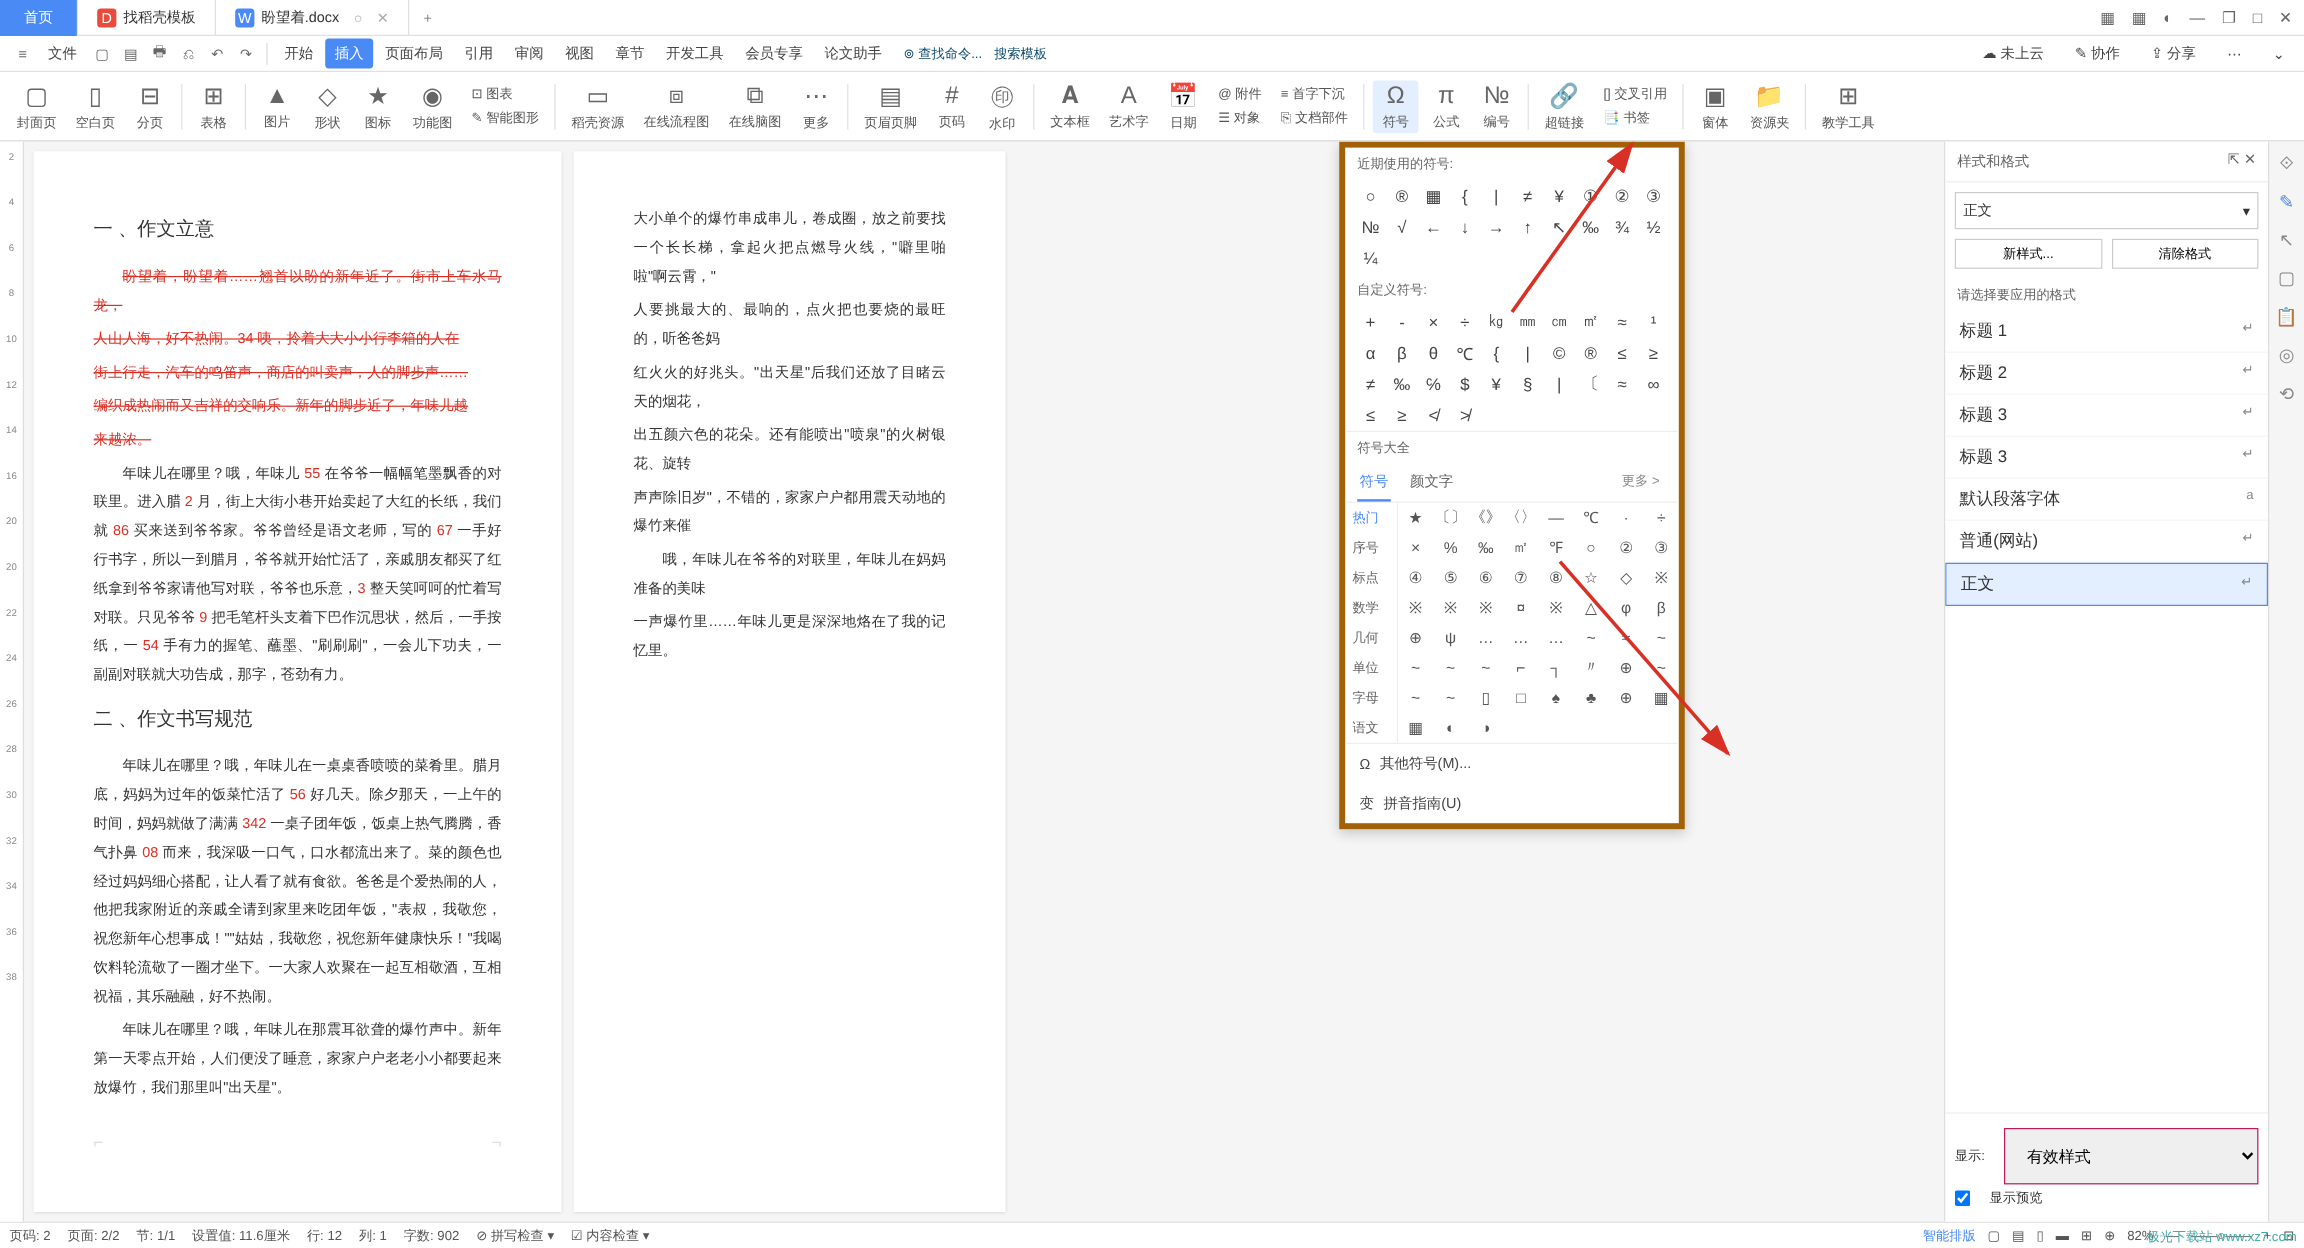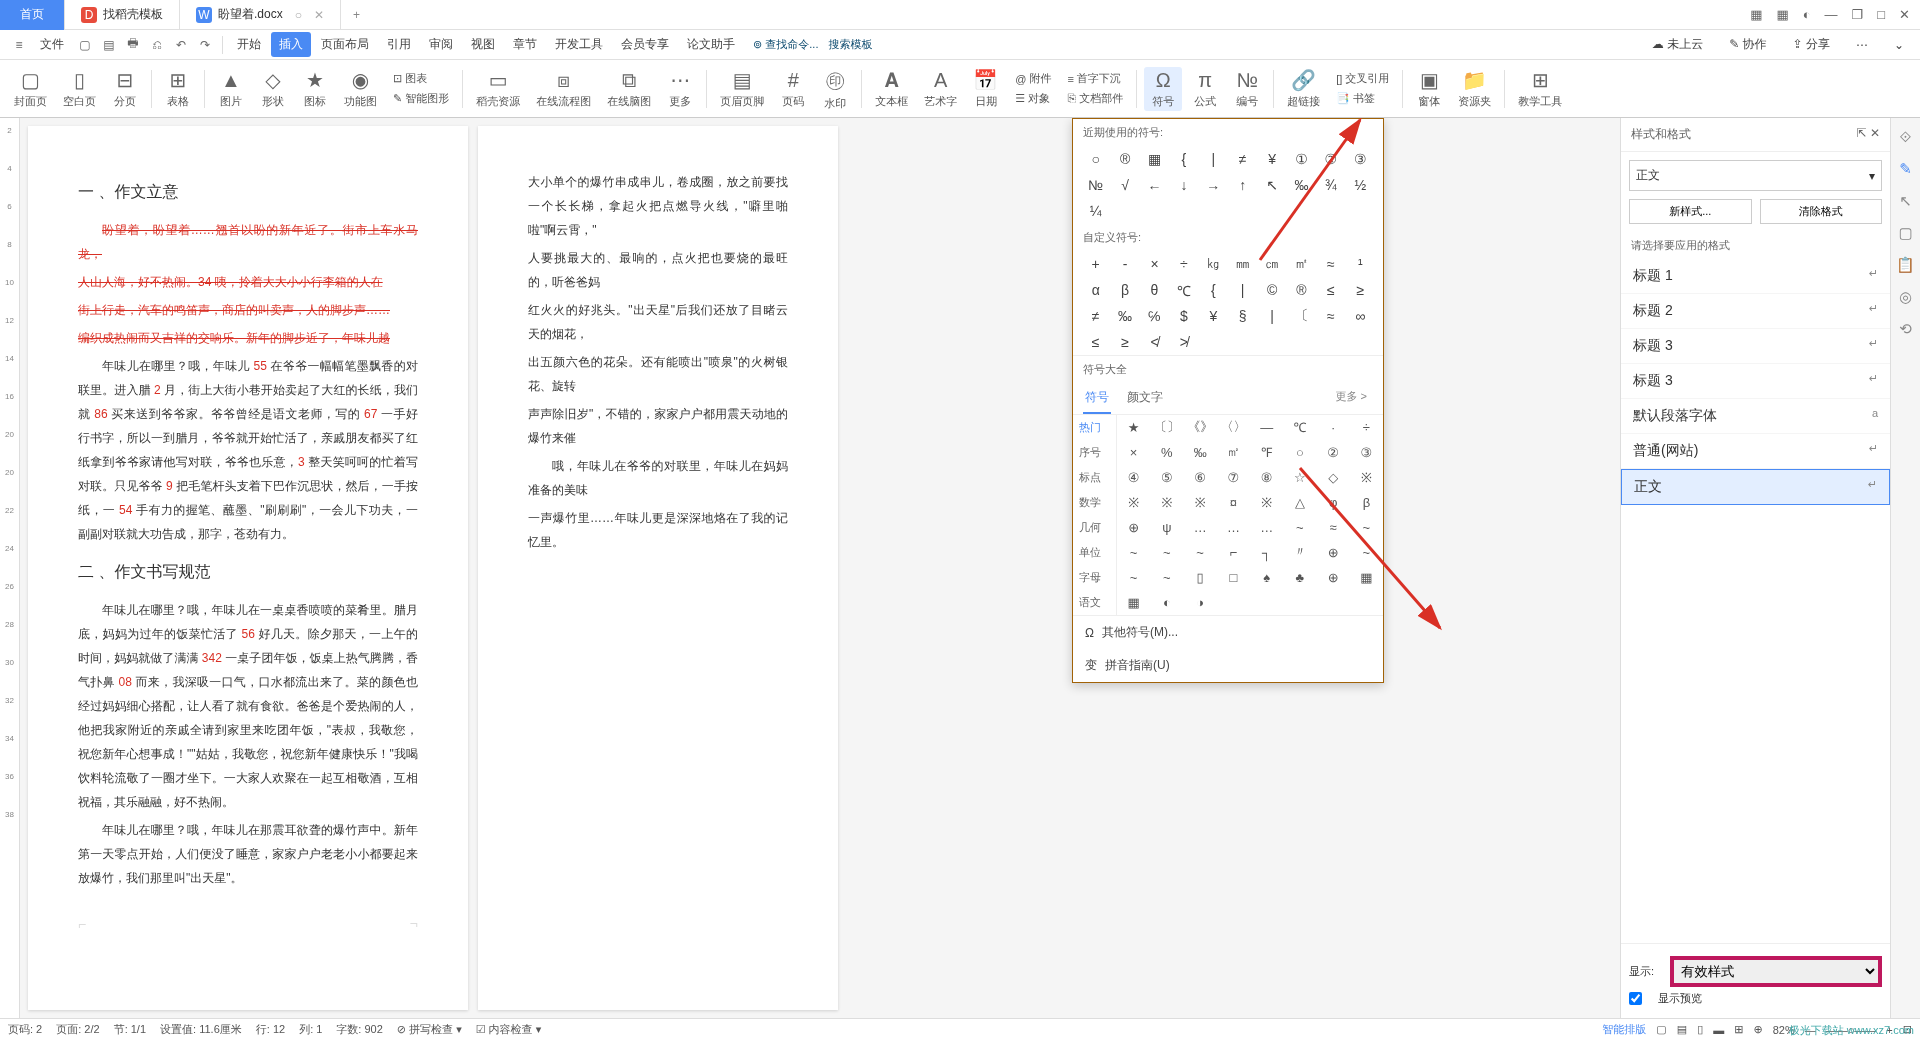--- a/index.html
+++ b/index.html
@@ -45,28 +45,28 @@
 .style-btns{display:flex;gap:8px;padding:0 8px 8px}
 .style-btns button{flex:1;border:1px solid #ccc;background:#fff;padding:4px;cursor:pointer;font-size:11px}
 .style-note{padding:6px 10px;font-size:11px;color:#666}
 .style-list{flex:1;overflow:auto}
 .style-item{padding:8px 12px;display:flex;justify-content:space-between;align-items:flex-start;cursor:pointer;border-bottom:1px solid #f5f5f5}
 .style-item.sel{background:#e3eeff;border:1px solid #4a8af4}
 .style-item .sn{font-size:14px}
 .style-item .si{color:#888;font-size:11px}
 .side-foot{padding:8px;border-top:1px solid #eee;font-size:11px}
 .side-foot .row{display:flex;align-items:center;gap:16px;margin:4px 0}
-.side-foot select{flex:1;border:4px solid #be185d;padding:3px}
+.side-foot select{flex:1;border:1px solid #be185d;padding:14px}
 .vtool{width:30px;background:#f5f5f5;border-left:1px solid #ddd;display:flex;flex-direction:column;align-items:center;gap:14px;padding-top:10px}
 .vtool span{cursor:pointer;color:#888;font-size:15px}
 .vtool span.active{color:#4a8af4}
 .statusbar{height:22px;background:#fff;border-top:1px solid #ddd;display:flex;align-items:center;padding:0 8px;font-size:11px;color:#555;gap:14px}
 .statusbar .right{margin-left:auto;display:flex;gap:10px;align-items:center}
 
-.sym-pop{position:absolute;top:0;right:236px;width:312px;background:#fff;border:1px solid #a16207;box-shadow:0 3px 10px rgba(0,0,0,.2);z-index:50;font-size:12px}
+.sym-pop{position:absolute;top:0;right:216px;width:288px;background:#fff;border:5px solid #a16207;box-shadow:0 3px 10px rgba(0,0,0,.2);z-index:50;font-size:12px}
 .sym-sec{padding:6px 10px;color:#666;font-size:11px}
 .sym-grid{display:grid;grid-template-columns:repeat(10,1fr);gap:0;padding:0 8px}
 .sym-grid span{height:26px;display:flex;align-items:center;justify-content:center;cursor:pointer;font-size:14px;color:#444}
 .sym-tabs{display:flex;padding:0 10px;gap:14px;border-bottom:1px solid #eee}
 .sym-tabs .t{padding:6px 2px;cursor:pointer;color:#666}
 .sym-tabs .t.on{color:#4a8af4;border-bottom:2px solid #4a8af4}
 .sym-more{margin-left:auto;font-size:11px;color:#888;padding:6px}
 .sym-body{display:flex;max-height:210px}
 .sym-cat{width:44px;border-right:1px solid #eee}
 .sym-cat div{padding:5px 6px;font-size:11px;color:#666;cursor:pointer}
@@ -312,20 +312,21 @@
   </div>
   <div class="docarea" style="position:relative">
 
     <div class="page">
       <h3>一 、作文立意</h3>
       <div class="strike">
         <p>盼望着，盼望着……翘首以盼的新年近了。街市上车水马龙，</p>
           <p style="text-indent:0">人山人海，好不热闹。34 咦，拎着大大小小行李箱的人在</p>
           <p style="text-indent:0">街上行走，汽车的鸣笛声，商店的叫卖声，人的脚步声……</p>
           <p style="text-indent:0">编织成热闹而又吉祥的交响乐。新年的脚步近了，年味儿越</p>
+          <p style="text-indent:0">来越浓。</p>
       </div>
       <p><span>年味儿在哪里？哦，年味儿 </span><span class="num">55</span><span> 在爷爷一幅幅笔墨飘香的对联里。进入腊 </span><span class="num">2</span><span> 月，街上大街小巷开始卖起了大红的长纸，我们就 </span><span class="num">86</span><span> 买来送到爷爷家。爷爷曾经是语文老师，写的 </span><span class="num">67</span><span> 一手好行书字，所以一到腊月，爷爷就开始忙活了，亲戚朋友都买了红纸拿到爷爷家请他写对联，爷爷也乐意，</span><span class="num">3</span><span> 整天笑呵呵的忙着写对联。只见爷爷 </span><span class="num">9</span><span> 把毛笔杆头支着下巴作沉思状，然后，一手按纸，一 </span><span class="num">54</span><span> 手有力的握笔、蘸墨、"刷刷刷"，一会儿下功夫，一副副对联就大功告成，那字，苍劲有力。</span></p>
       <h3>二 、作文书写规范</h3>
       <p><span>年味儿在哪里？哦，年味儿在一桌桌香喷喷的菜肴里。腊月底，妈妈为过年的饭菜忙活了 </span><span class="num">56</span><span> 好几天。除夕那天，一上午的时间，妈妈就做了满满 </span><span class="num">342</span><span> 一桌子团年饭，饭桌上热气腾腾，香气扑鼻 </span><span class="num">08</span><span> 而来，我深吸一口气，口水都流出来了。菜的颜色也经过妈妈细心搭配，让人看了就有食欲。爸爸是个爱热闹的人，他把我家附近的亲戚全请到家里来吃团年饭，"表叔，我敬您，祝您新年心想事成！""姑姑，我敬您，祝您新年健康快乐！"我喝饮料轮流敬了一圈才坐下。一大家人欢聚在一起互相敬酒，互相祝福，其乐融融，好不热闹。</span></p>
       <p>年味儿在哪里？哦，年味儿在那震耳欲聋的爆竹声中。新年第一天零点开始，人们便没了睡意，家家户户老老小小都要起来放爆竹，我们那里叫"出天星"。</p>
       <div style="display:flex;justify-content:space-between;margin-top:20px">
           <span class="corner">⌐</span>
           <span class="corner">¬</span>
         </div>
     </div>

